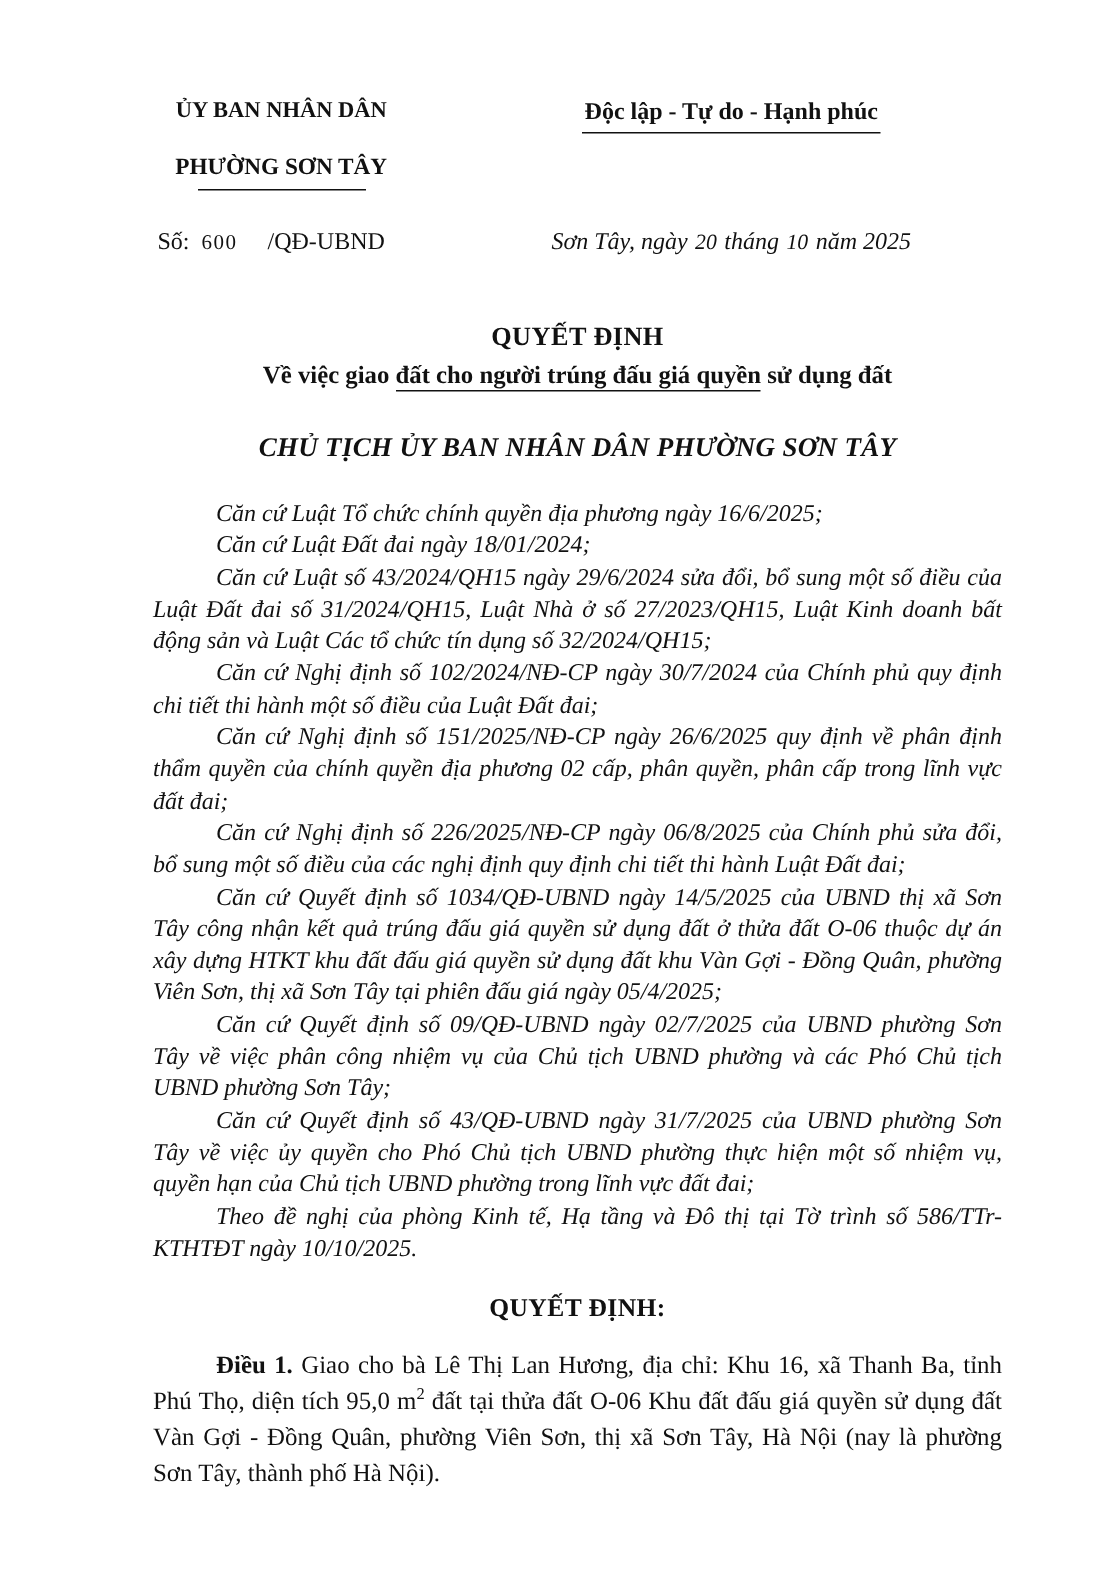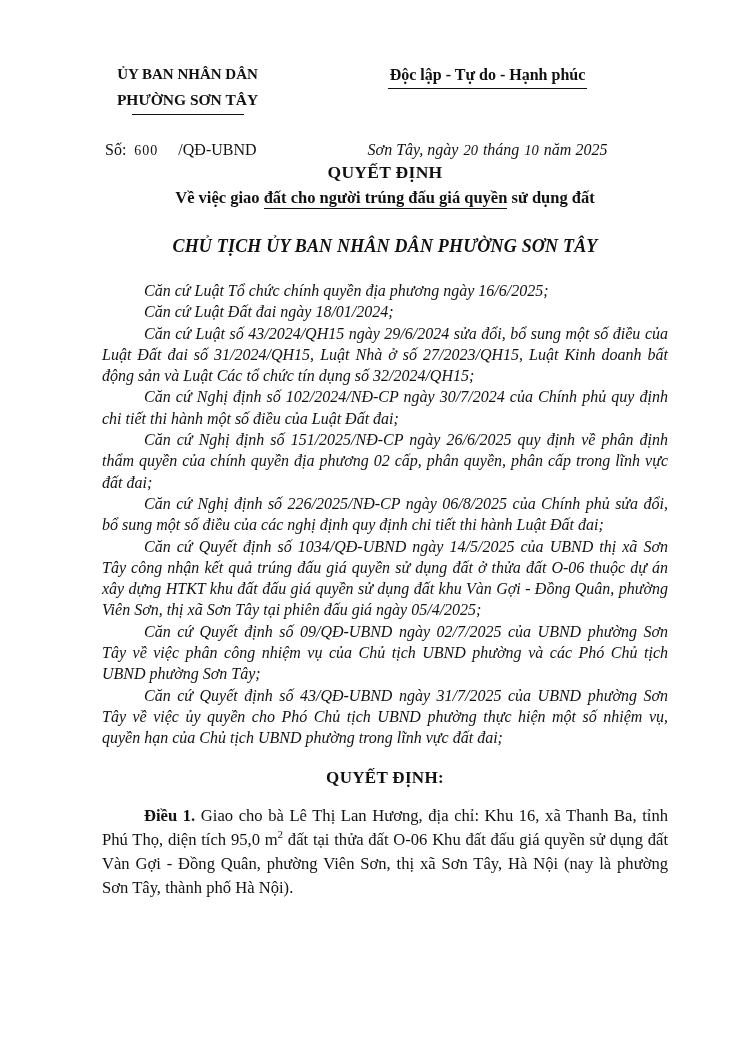--- a/index.html
+++ b/index.html
@@ -14,36 +14,36 @@
     width:740px; height:934px;
     background:#ffffff;
     padding:62px 40px 0 60px;
   }
 
   
   .header-row { display:flex; }
   .col-org   { width:255px; text-align:center; }
   .col-nat   { width:345px; text-align:center; }
   .org-line1 { font-weight:bold; font-size:15px;  line-height:25px; white-space:nowrap; }
-  .org-line2 { font-weight:bold; font-size:15.5px; line-height:25px; white-space:nowrap; }
+  .org-line2 { font-weight:bold; font-size:15.5px; line-height:25px; white-space:nowrap;margin-top:12px; }
   .org-rule  { width:112px; border-bottom:1.6px solid #111; margin:2px auto 0 auto; height:0; }
   .nat-line1 { font-weight:bold; font-size:15.5px; line-height:25px; white-space:nowrap; }
   .nat-motto { display:inline-block; font-weight:bold; font-size:16px; line-height:25px;
                border-bottom:1.6px solid #111; padding:0 2px 1px 2px; white-space:nowrap;text-align:center; }
 
   .ref-row   { display:flex; margin-top:26px; align-items:baseline; }
   .num-line  { width:255px; text-align:left; padding-left:45px; font-size:16px; white-space:nowrap; }
   .num-value { font-size:14px; letter-spacing:1px; margin:0 20px 0 8px; }
   .date-line { width:345px; text-align:center; font-style:italic; font-size:16px; white-space:nowrap; }
   .date-num  { font-size:14.5px; margin:4px 5px; }
 
   
   .content { margin-left:42px; margin-right:32px; }
 
-  .title-block    { text-align:center; }
+  .title-block    { text-align:center; margin-top:40px; }
   .title-heading  { font-weight:bold; font-size:17.5px; line-height:26px; letter-spacing:0.3px; }
   .title-subject  { font-weight:bold; font-size:16.5px; line-height:26px; }
   .subject-underline { border-bottom:1.6px solid #111; padding-bottom:1px; }
 
   .authority-heading { text-align:center; font-weight:bold; font-size:18px;
                        line-height:26px; margin-top:22px; letter-spacing:0.2px;font-style:italic; }
 
   .preamble { margin-top:21px; }
   .preamble p {
     font-style:italic; font-size:16px; line-height:21.3px;
@@ -102,20 +102,21 @@
     <div class="preamble">
       <p>Căn cứ Luật Tổ chức chính quyền địa phương ngày 16/6/2025;</p>
       <p>Căn cứ Luật Đất đai ngày 18/01/2024;</p>
       <p>Căn cứ Luật số 43/2024/QH15 ngày 29/6/2024 sửa đổi, bổ sung một số điều của Luật Đất đai số 31/2024/QH15, Luật Nhà ở số 27/2023/QH15, Luật Kinh doanh bất động sản và Luật Các tổ chức tín dụng số 32/2024/QH15;</p>
       <p>Căn cứ Nghị định số 102/2024/NĐ-CP ngày 30/7/2024 của Chính phủ quy định chi tiết thi hành một số điều của Luật Đất đai;</p>
       <p>Căn cứ Nghị định số 151/2025/NĐ-CP ngày 26/6/2025 quy định về phân định thẩm quyền của chính quyền địa phương 02 cấp, phân quyền, phân cấp trong lĩnh vực đất đai;</p>
       <p>Căn cứ Nghị định số 226/2025/NĐ-CP ngày 06/8/2025 của Chính phủ sửa đổi, bổ sung một số điều của các nghị định quy định chi tiết thi hành Luật Đất đai;</p>
       <p>Căn cứ Quyết định số 1034/QĐ-UBND ngày 14/5/2025 của UBND thị xã Sơn Tây công nhận kết quả trúng đấu giá quyền sử dụng đất ở thửa đất O-06 thuộc dự án xây dựng HTKT khu đất đấu giá quyền sử dụng đất khu Vàn Gợi - Đồng Quân, phường Viên Sơn, thị xã Sơn Tây tại phiên đấu giá ngày 05/4/2025;</p>
       <p>Căn cứ Quyết định số 09/QĐ-UBND ngày 02/7/2025 của UBND phường Sơn Tây về việc phân công nhiệm vụ của Chủ tịch UBND phường và các Phó Chủ tịch UBND phường Sơn Tây;</p>
       <p>Căn cứ Quyết định số 43/QĐ-UBND ngày 31/7/2025 của UBND phường Sơn Tây về việc ủy quyền cho Phó Chủ tịch UBND phường thực hiện một số nhiệm vụ, quyền hạn của Chủ tịch UBND phường trong lĩnh vực đất đai;</p>
+      <p>Theo đề nghị của phòng Kinh tế, Hạ tầng và Đô thị tại Tờ trình số 586/TTr-KTHTĐT ngày 10/10/2025.</p>
     </div>
 
     <div class="operative-heading">QUYẾT ĐỊNH:</div>
 
     <p class="article">
       <span class="art-label">Điều 1.</span><span> Giao cho bà Lê Thị Lan Hương, địa chỉ: Khu 16, xã Thanh Ba, tỉnh Phú Thọ, diện tích 95,0 m</span><sup>2</sup><span> đất tại thửa đất O-06 Khu đất đấu giá quyền sử dụng đất Vàn Gợi - Đồng Quân, phường Viên Sơn, thị xã Sơn Tây, Hà Nội (nay là phường Sơn Tây, thành phố Hà Nội).</span>
     </p>
 
   </div>
 </div>

